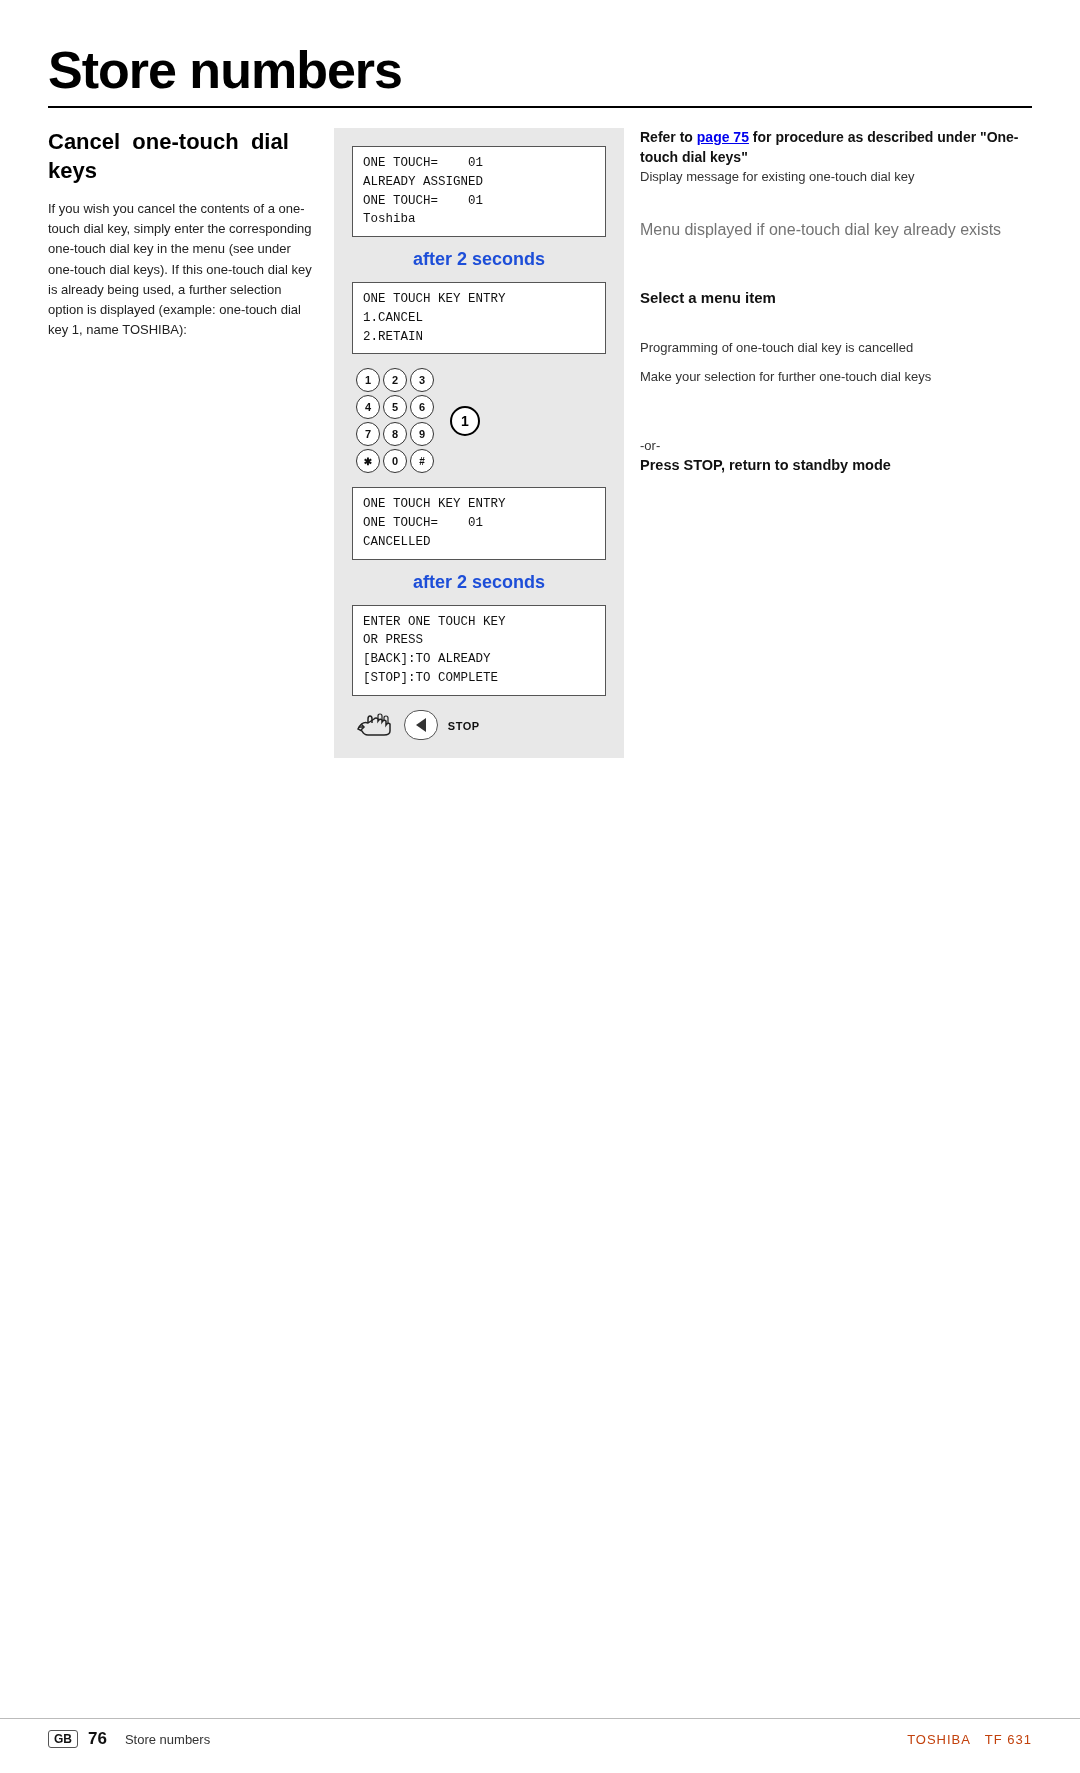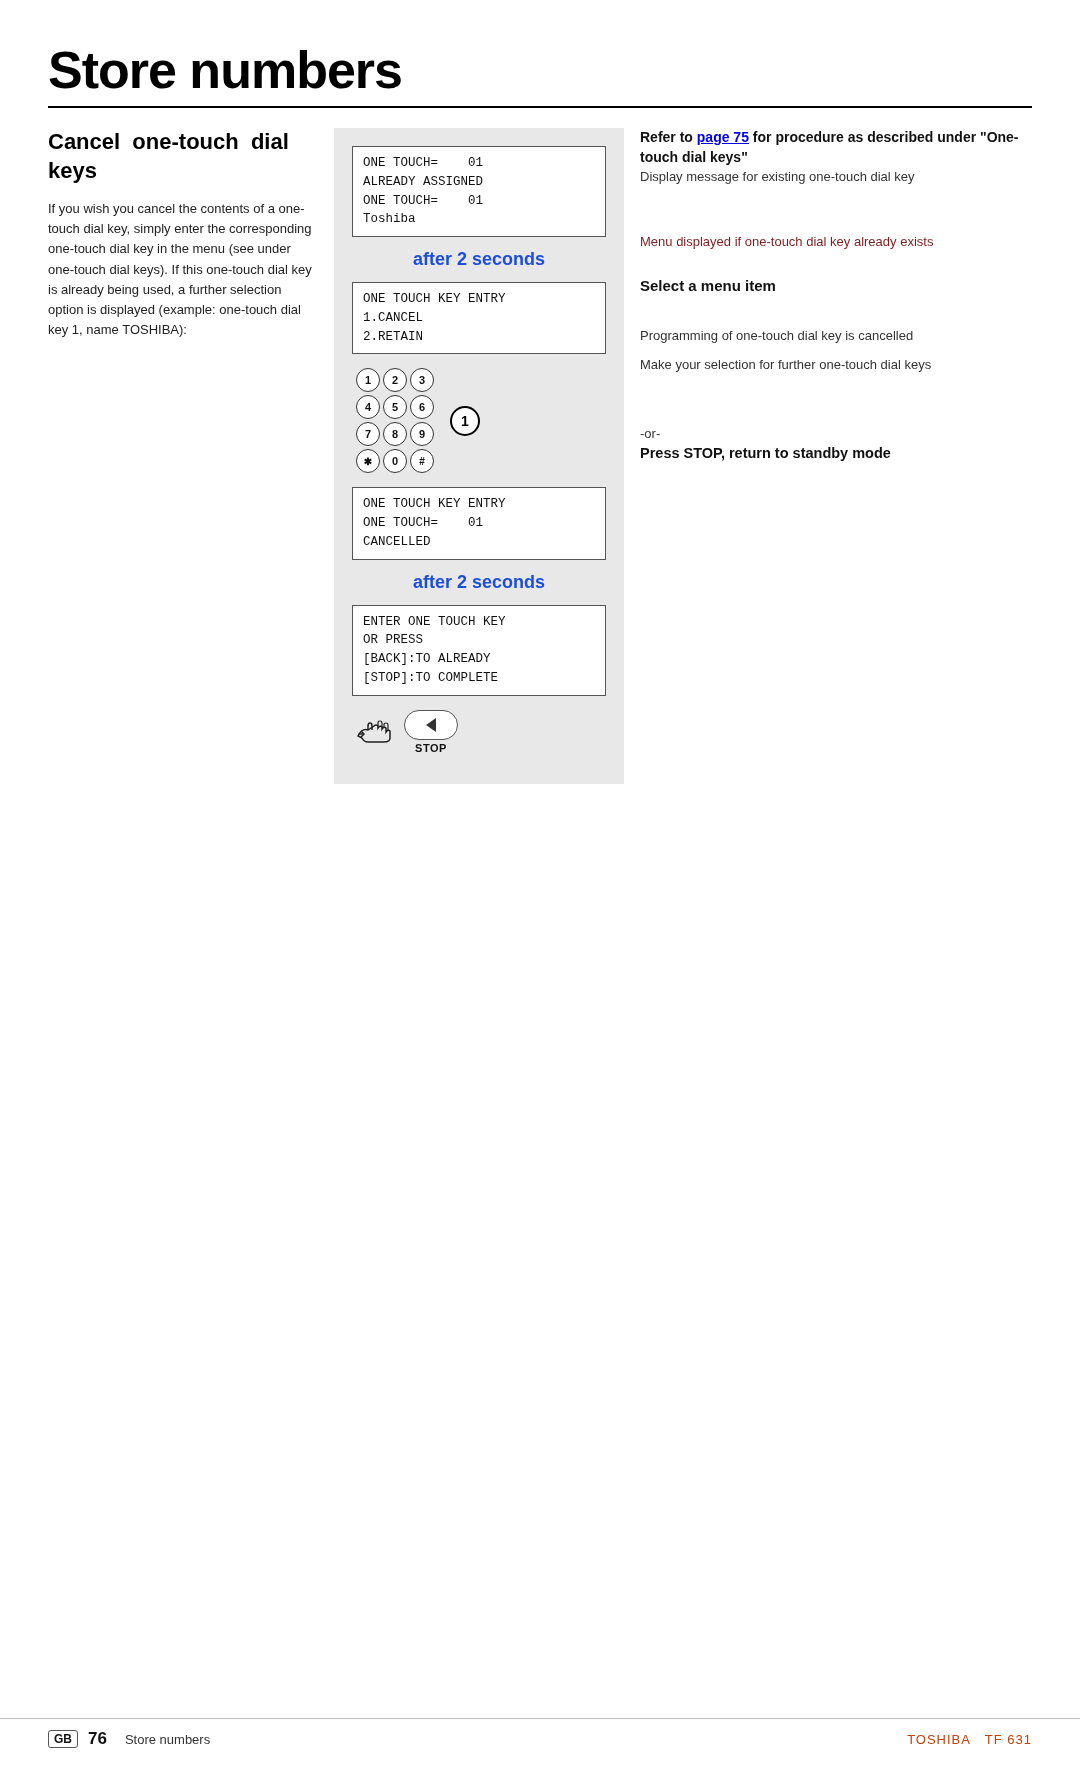--- a/index.html
+++ b/index.html
@@ -54,21 +54,21 @@
       font-size: 13px;
       line-height: 1.55;
       color: #222;
     }
 
     .center-col {
       width: 290px;
       min-width: 260px;
       flex-shrink: 0;
       background: #e8e8e8;
-      padding: 18px 18px 30px 18px;
+      padding: 18px 18px 18px 18px;
       display: flex;
       flex-direction: column;
       align-items: center;
       gap: 10px;
     }
 
     .right-col {
       flex: 1;
       display: flex;
       flex-direction: column;
@@ -312,42 +312,42 @@
           <svg width="38" height="28" viewBox="0 0 38 28" fill="none" xmlns="http://www.w3.org/2000/svg">
             <path d="M2 18 Q6 10 12 12 L18 8 Q20 6 22 8 L22 10 Q24 7 26 9 L26 11 Q28 8 30 10 L30 14 Q32 11 34 13 L34 20 Q34 24 28 24 L12 24 Q8 24 6 20 Z" stroke="#222" stroke-width="1.5" fill="none"></path>
             <path d="M12 12 L12 8 Q12 5 14 5 Q16 5 16 8 L16 12" stroke="#222" stroke-width="1.5" fill="none"></path>
             <path d="M22 8 L22 5 Q22 3 24 3 Q26 3 26 5 L26 9" stroke="#222" stroke-width="1.2" fill="none"></path>
             <path d="M28 10 L28 7 Q28 5 30 5 Q32 5 32 7 L32 13" stroke="#222" stroke-width="1.2" fill="none"></path>
 
             <line x1="3" y1="16" x2="7" y2="16" stroke="#222" stroke-width="1.5"></line>
             <polyline points="5,13 8,16 5,19" stroke="#222" stroke-width="1.5" fill="none"></polyline>
           </svg>
         </div>
-        <div style="display:flex;flex-direction:column;align-items:center;">
+        <div style="display:flex;flex-direction:row;align-items:center;">
           <div class="stop-button">
             <div style="width:0;height:0;border-top:7px solid transparent;border-bottom:7px solid transparent;border-right:10px solid #333;"></div>
           </div>
           <div class="stop-label">Stop</div>
         </div>
       </div>
 
     </div>
 
     <div class="right-col">
 
       <div class="rc-block" style="font-size:14px;font-weight:700;line-height:1.4;margin-bottom:2px;">
         <span>Refer to </span><a href="#">page 75</a><span> for procedure as described under "One-touch dial keys"</span>
       </div>
-      <div class="rc-block" style="font-size:13px;color:#333;margin-bottom:22px;">
+      <div class="rc-block" style="font-size:13px;color:#333;margin-bottom:9px;">
         <span>Display message for existing one-touch dial key</span>
       </div>
 
       <div class="rc-gap-md"></div>
 
-      <div class="rc-block" style="font-size:13px;color:#7f1d1d;margin-bottom:0;">
+      <div class="rc-block" style="font-size:16px;color:#737373;margin-bottom:22px;">
         <span>Menu displayed if one-touch dial key already exists</span>
       </div>
 
       <div class="rc-gap-md"></div>
 
       <div class="rc-block" style="font-size:15px;font-weight:700;margin-bottom:6px;">
         <span>Select a menu item</span>
       </div>
 
       <div class="rc-gap-md"></div>

